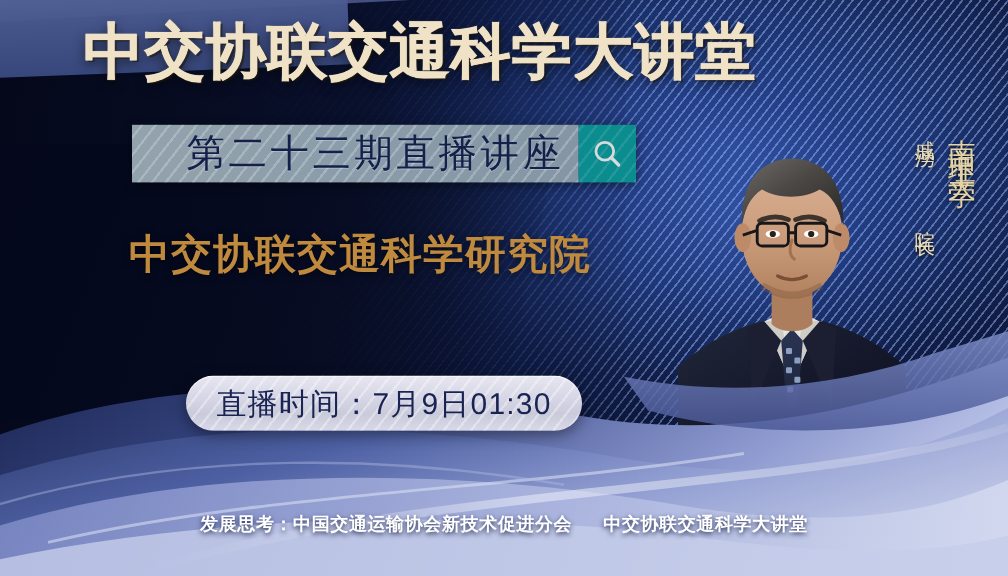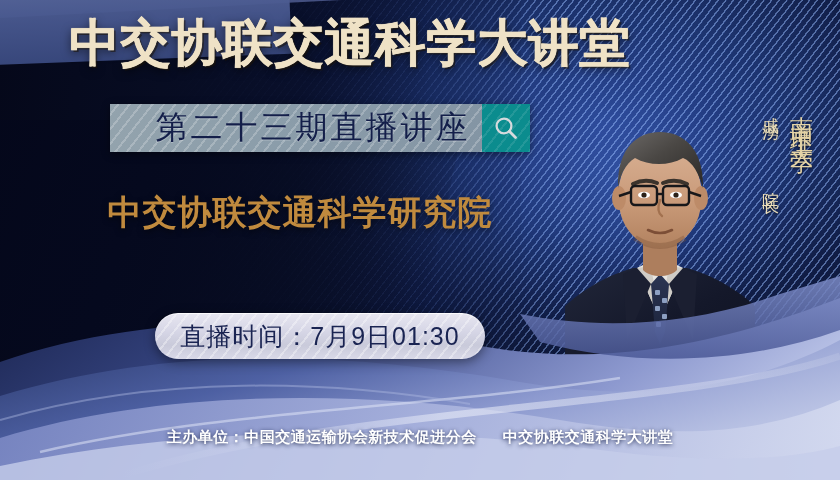--- a/index.html
+++ b/index.html
@@ -391,16 +391,16 @@
 
   <div class="time-pill">
     <span class="time-pill-text">直播时间：7月9日01:30</span>
   </div>
 
   <div class="v-univ">南京理工大学</div>
   <div class="v-name">戚湧</div>
   <div class="v-role">院长</div>
 
   <div class="footer">
-    <span>主办单位：</span><span>中国交通运输协会新技术促进分会</span><span class="gap"></span><span>中交协联交通科学大讲堂</span>
+    <span>发展思考：</span><span>中国交通运输协会新技术促进分会</span><span class="gap"></span><span>中交协联交通科学大讲堂</span>
   </div>
 
 </div>
 
 </body></html>

